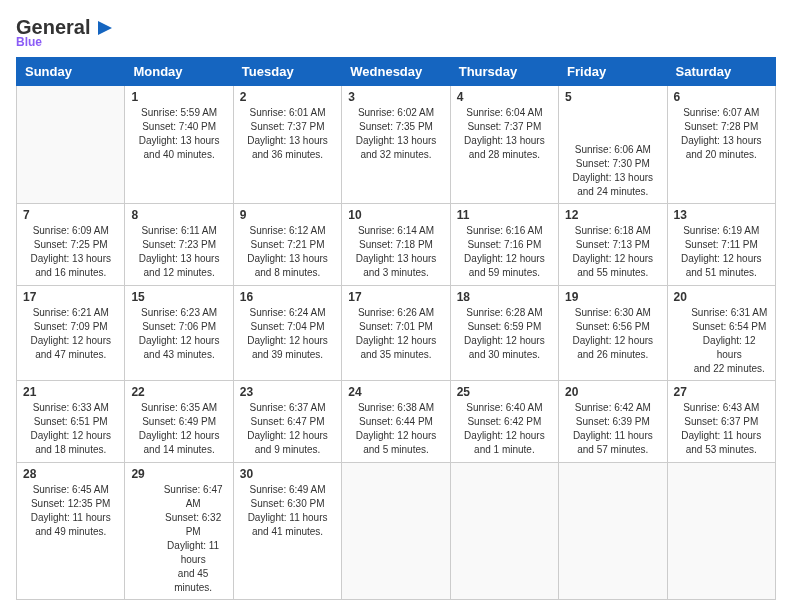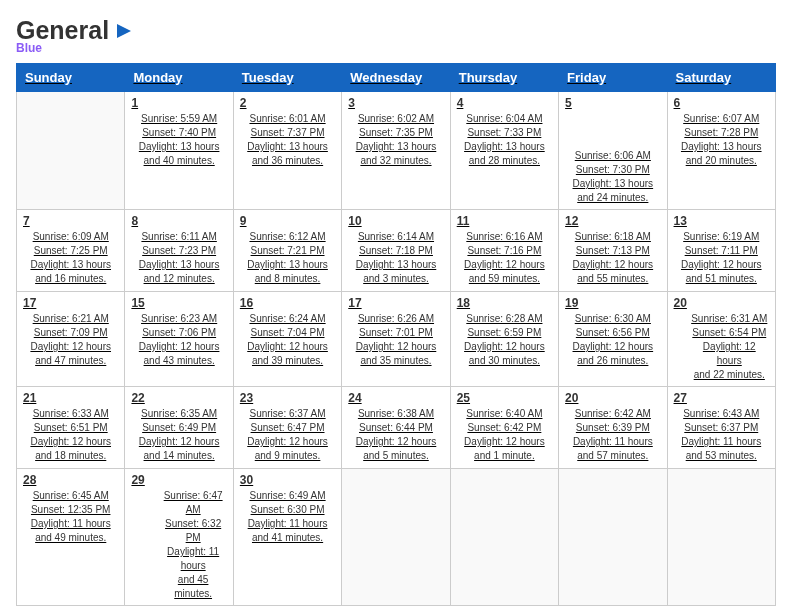--- a/index.html
+++ b/index.html
@@ -32,21 +32,20 @@
     }
     .location-title {
       font-size: 15px;
       color: #333;
       margin-top: 2px;
     }
     .calendar-table {
       width: 100%;
       border-collapse: collapse;
       margin-top: 8px;
-      text-decoration: underline;
     }
     .calendar-table th {
       background-color: #1565c0;
       color: #fff;
       text-align: left;
       padding: 6px 8px;
       font-size: 13px;
       font-weight: bold;
       border: 1px solid #1565c0;
     }
@@ -80,21 +79,21 @@
       align-items: center;
       gap: 4px;
     }
   </style>
 </head>
 <body>
 
 <div class="header-section">
   <div class="logo-area">
     <div class="logo-wrapper">
-      <span style="font-size:25px; font-weight:bold; color:#333;">General</span>
+      <span style="font-size:20px; font-weight:bold; color:#333;">General</span>
       <svg width="22" height="22" viewBox="0 0 22 22">
         <polygon points="4,4 18,11 4,18" fill="#1565c0"></polygon>
       </svg>
     </div>
     <div style="font-size:12px; font-weight:bold; color:#8b5cf6; margin-top:-4px;">Blue</div>
   </div>
   <div class="title-area">
     <div class="month-title"></div>
     <div class="location-title"></div>
   </div>
@@ -132,21 +131,21 @@
         <td>
           <span class="day-number">3</span>
           <div class="day-info" style="white-space: pre-line;">Sunrise: 6:02 AM
 Sunset: 7:35 PM
 Daylight: 13 hours
 and 32 minutes.</div>
         </td>
         <td>
           <span class="day-number">4</span>
           <div class="day-info" style="white-space: pre-line;">Sunrise: 6:04 AM
-Sunset: 7:33 PM
+Sunset: 7:37 PM
 Daylight: 13 hours
 and 28 minutes.</div>
         </td>
         <td>
           <span class="day-number">5</span>
           <div class="day-info" style="white-space: pre-line; margin-top: 39px;">Sunrise: 6:06 AM
 Sunset: 7:30 PM
 Daylight: 13 hours
 and 24 minutes.</div>
         </td>

